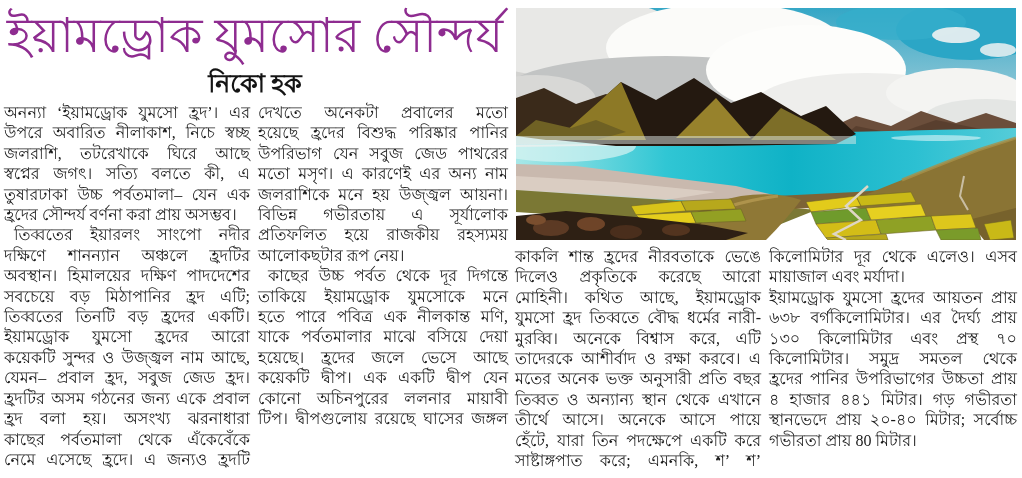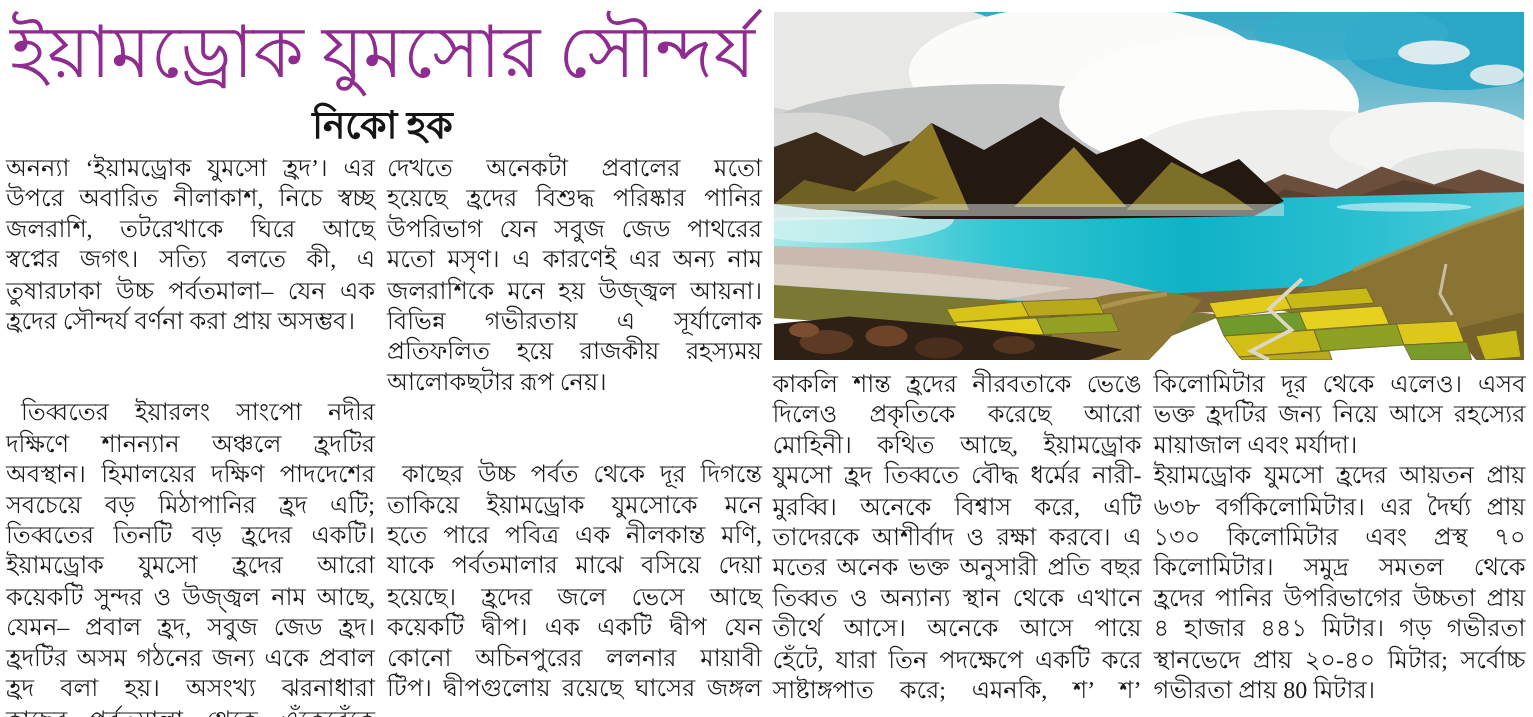--- a/index.html
+++ b/index.html
@@ -15,21 +15,21 @@
   .author{
     position:absolute;left:0;top:64px;width:510px;text-align:center;
     font-size:25px;font-weight:700;color:#141414;
   }
   .col{position:absolute;font-size:16px;}
   .col .line{
     line-height:20.4px;white-space:nowrap_disabled;
     text-align:justify;text-align-last:justify;font-family:Liberation Serif, serif;
   }
   .col .line.endline{text-align-last:left;}
-  .col .line.indent{text-indent:10px;margin-top:41px;}
+  .col .line.indent{text-indent:10px;}
   #col1{left:4px;top:103px;width:246px;}
   #col2{left:258px;top:103px;width:250px;}
   #col3{left:515px;top:247px;width:246px;}
   #col4{left:769px;top:247px;width:248px;}
   .photo{
     position:absolute;left:516px;top:8px;width:500px;height:232px;margin:0;
   }
   .photo svg{display:block;width:100%;height:100%;}
 </style>
 </head>
@@ -86,21 +86,20 @@
       <div class="line">মুরব্বি। অনেকে বিশ্বাস করে, এটি</div>
       <div class="line">তাদেরকে আশীর্বাদ ও রক্ষা করবে। এ</div>
       <div class="line">মতের অনেক ভক্ত অনুসারী প্রতি বছর</div>
       <div class="line">তিব্বত ও অন্যান্য স্থান থেকে এখানে</div>
       <div class="line">তীর্থে আসে। অনেকে আসে পায়ে</div>
       <div class="line">হেঁটে, যারা তিন পদক্ষেপে একটি করে</div>
       <div class="line">সাষ্টাঙ্গপাত করে; এমনকি, শ’ শ’</div>
     </div>
   <div class="col" id="col4">
       <div class="line">কিলোমিটার দূর থেকে এলেও। এসব</div>
-      <div class="line">ভক্ত হ্রদটির জন্য নিয়ে আসে রহস্যের</div>
       <div class="line endline">মায়াজাল এবং মর্যাদা।</div>
       <div class="line">ইয়ামড্রোক যুমসো হ্রদের আয়তন প্রায়</div>
       <div class="line">৬৩৮ বর্গকিলোমিটার। এর  দৈর্ঘ্য প্রায়</div>
       <div class="line">১৩০ কিলোমিটার এবং প্রস্থ ৭০</div>
       <div class="line">কিলোমিটার। সমুদ্র সমতল থেকে</div>
       <div class="line">হ্রদের পানির উপরিভাগের উচ্চতা প্রায়</div>
       <div class="line">৪ হাজার ৪৪১ মিটার। গড় গভীরতা</div>
       <div class="line">স্থানভেদে প্রায় ২০-৪০ মিটার; সর্বোচ্চ</div>
       <div class="line endline">গভীরতা প্রায় 80 মিটার।</div>
     </div>

